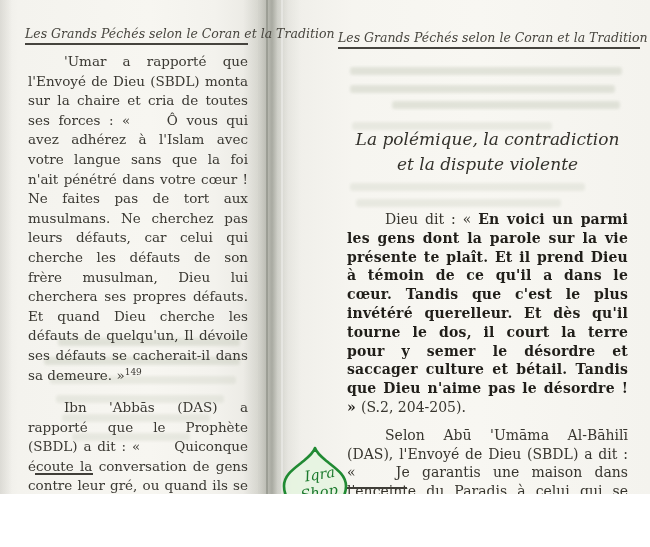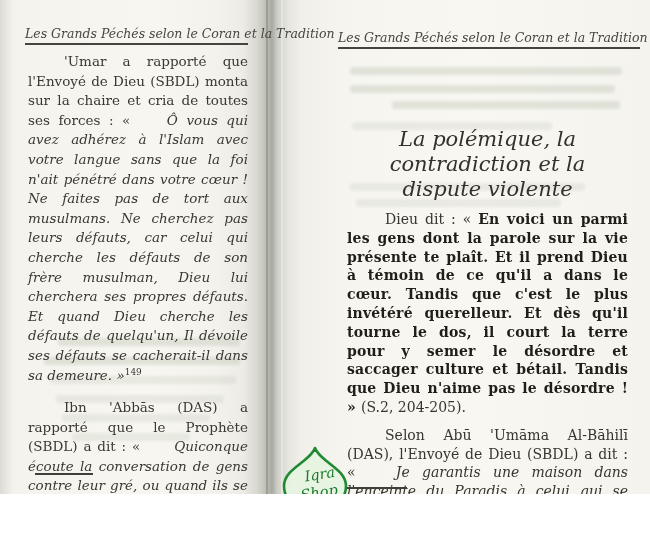--- a/index.html
+++ b/index.html
@@ -43,26 +43,26 @@
   .hr-left{left:25px;top:43px;width:223px;}
   .hr-right{left:338px;top:47px;width:302px;}
 
   .textblock{position:absolute;z-index:3;text-align:justify;}
   .tb-left{left:28px;top:52px;width:220px;font-size:13.5px;line-height:19.6px;color:#3a3832;}
   .tb-left p{margin:0;text-indent:36px;}
   .tb-left p + p{margin-top:13px;}
   .tb-right{left:347px;top:210px;width:281px;font-size:14px;line-height:18.8px;color:#37352e;}
   .tb-right p{margin:0;text-indent:38px;}
   .tb-right p + p{margin-top:9px;}
-  .quote-italic{font-style:italic;margin-left:28px;}
+  .quote-italic{margin-left:28px;}
   .quote-bold{font-weight:bold;color:#201e19;letter-spacing:0.2px;}
   sup.fn-ref{font-size:9px;line-height:0;vertical-align:super;}
 
   .section-heading{position:absolute;z-index:3;left:347px;top:127px;width:281px;text-align:center;
-    font-style:italic;font-size:21px;line-height:25px;color:#33312b;}
+    font-style:italic;font-size:17px;line-height:25px;color:#33312b;}
 
   .fn-rule{position:absolute;z-index:3;height:2px;background:#403e38;}
   .fnr-left{left:35px;top:473px;width:58px;}
   .fnr-right{left:347px;top:487px;width:60px;}
   .footnotes{position:absolute;z-index:3;font-size:12.3px;line-height:17.5px;color:#3c3a34;}
   .fn-left{left:30px;top:478px;width:232px;}
   .fn-right{left:347px;top:492px;width:262px;}
   .footnotes sup{font-size:8.5px;margin-right:2px;}
   .fn-line{white-space:nowrap;}
 

